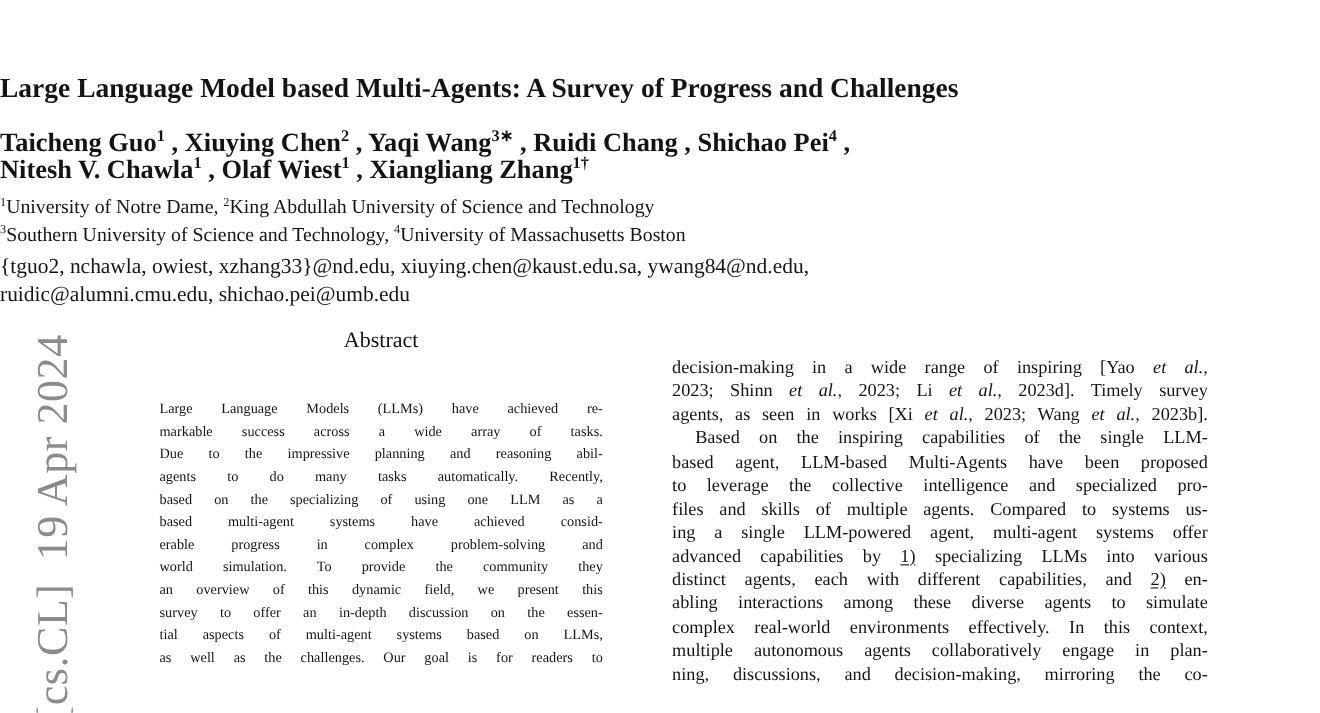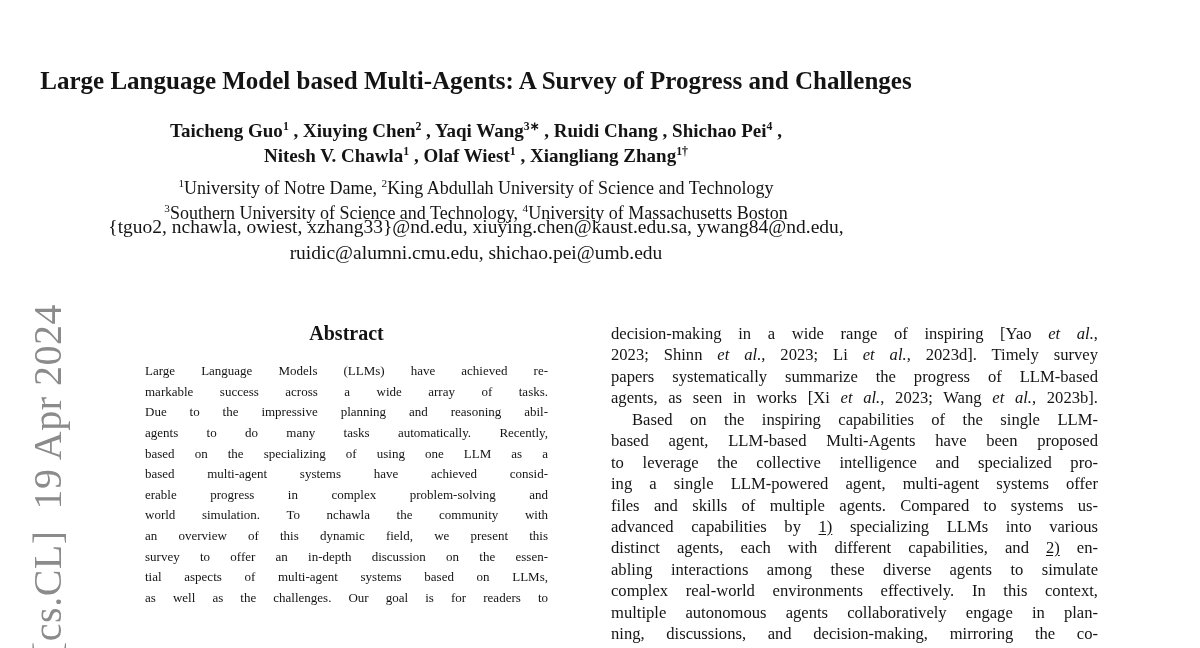--- a/index.html
+++ b/index.html
@@ -1,36 +1,36 @@
 <!DOCTYPE html>
 <html><head>
 <meta charset="utf-8">
 <style>
   html,body{margin:0;padding:0;background:#ffffff;}
   body{width:1200px;height:648px;overflow:hidden;position:relative;
        font-family:"Liberation Serif", serif;color:#141414;}
-  .centered-block{position:absolute;left:0;width:952px;text-align:center;}
+  .centered-block{position:absolute;left:0;width:952px;}
 
   
   #arxiv-stamp{position:absolute;left:29px;top:655px;transform:rotate(-90deg);
        transform-origin:0 0;font-size:40px;line-height:38px;color:#8b8b8b;
        white-space:pre;letter-spacing:0.5px;}
 
   #paper-title{top:66px;font-size:25px;font-weight:bold;line-height:30px;}
 
-  #authors{top:118px;font-size:19px;font-weight:bold;line-height:25px;}
+  #authors{top:118px;font-size:24px;font-weight:bold;line-height:25px;}
   #affiliations{top:176px;font-size:18px;line-height:25px;}
-  #emails{top:214px;font-size:19.5px;line-height:25.5px;}
+  #emails{top:230px;font-size:19.5px;line-height:25.5px;}
 
   sup{font-size:0.62em;line-height:0;vertical-align:super;}
   .i{font-style:italic;}
   .u{text-decoration:underline;text-underline-offset:2px;}
 
-  #abstract-heading{position:absolute;left:145px;top:322px;width:403px;
-       text-align:center;font-size:20px;font-weight:bold;}
+  #abstract-heading{position:absolute;left:145px;top:298px;width:403px;
+       text-align:center;font-size:20px;font-weight:normal;}
 
   .col{position:absolute;overflow:hidden;}
   #abstract-col{left:145px;top:361px;width:403px;height:287px;font-size:13px;}
   #abstract-col .line{height:20.65px;line-height:20.65px;}
   #right-col{left:611px;top:323px;width:487px;height:325px;font-size:16.6px;}
   #right-col .line{height:21.45px;line-height:21.45px;}
 
   .line{text-align:justify;text-align-last:justify;-moz-text-align-last:justify;
         overflow:hidden;white-space:nowrap;}
   .line.indent{text-indent:21px;}
@@ -60,36 +60,35 @@
 <div id="abstract-heading">Abstract</div>
 
 <div id="abstract-col" class="col">
     <div class="line">Large Language Models (LLMs) have achieved re-</div>
     <div class="line">markable success across a wide array of tasks.</div>
     <div class="line">Due to the impressive planning and reasoning abil-</div>
     <div class="line">agents to do many tasks automatically.  Recently,</div>
     <div class="line">based on the specializing of using one LLM as a</div>
     <div class="line">based multi-agent systems have achieved consid-</div>
     <div class="line">erable progress in complex problem-solving and</div>
-    <div class="line">world simulation. To nchawla the community with</div>
+    <div class="line">world simulation. To provide the community they</div>
     <div class="line">an overview of this dynamic field, we present this</div>
     <div class="line">survey to offer an in-depth discussion on the essen-</div>
     <div class="line">tial aspects of multi-agent systems based on LLMs,</div>
     <div class="line">as well as the challenges. Our goal is for readers to</div>
   </div>
 
 <div id="right-col" class="col">
     <div class="line"><span>decision-making in a wide range of inspiring  [Yao </span><span class="i">et al.</span><span>,</span></div>
     <div class="line"><span>2023; Shinn </span><span class="i">et al.</span><span>, 2023; Li </span><span class="i">et al.</span><span>, 2023d].  Timely survey</span></div>
-    <div class="line">papers systematically summarize the progress of LLM-based</div>
     <div class="line"><span>agents, as seen in works  [Xi </span><span class="i">et al.</span><span>, 2023; Wang </span><span class="i">et al.</span><span>, 2023b].</span></div>
     <div class="line indent"><span>Based on the inspiring capabilities of the single LLM-</span></div>
     <div class="line">based agent, LLM-based Multi-Agents have been proposed</div>
     <div class="line">to leverage the collective intelligence and specialized pro-</div>
+    <div class="line">files and skills of multiple agents. Compared to systems us-</div>
     <div class="line">ing a single LLM-powered agent, multi-agent systems offer</div>
-    <div class="line">files and skills of multiple agents. Compared to systems us-</div>
     <div class="line"><span>advanced capabilities by </span><span class="u">1)</span><span> specializing LLMs into various</span></div>
     <div class="line"><span>distinct agents, each with different capabilities, and </span><span class="u">2)</span><span> en-</span></div>
     <div class="line">abling interactions among these diverse agents to simulate</div>
     <div class="line">complex real-world environments effectively. In this context,</div>
     <div class="line">multiple autonomous agents collaboratively engage in plan-</div>
     <div class="line">ning, discussions, and decision-making, mirroring the co-</div>
   </div>
 
 </body></html>

